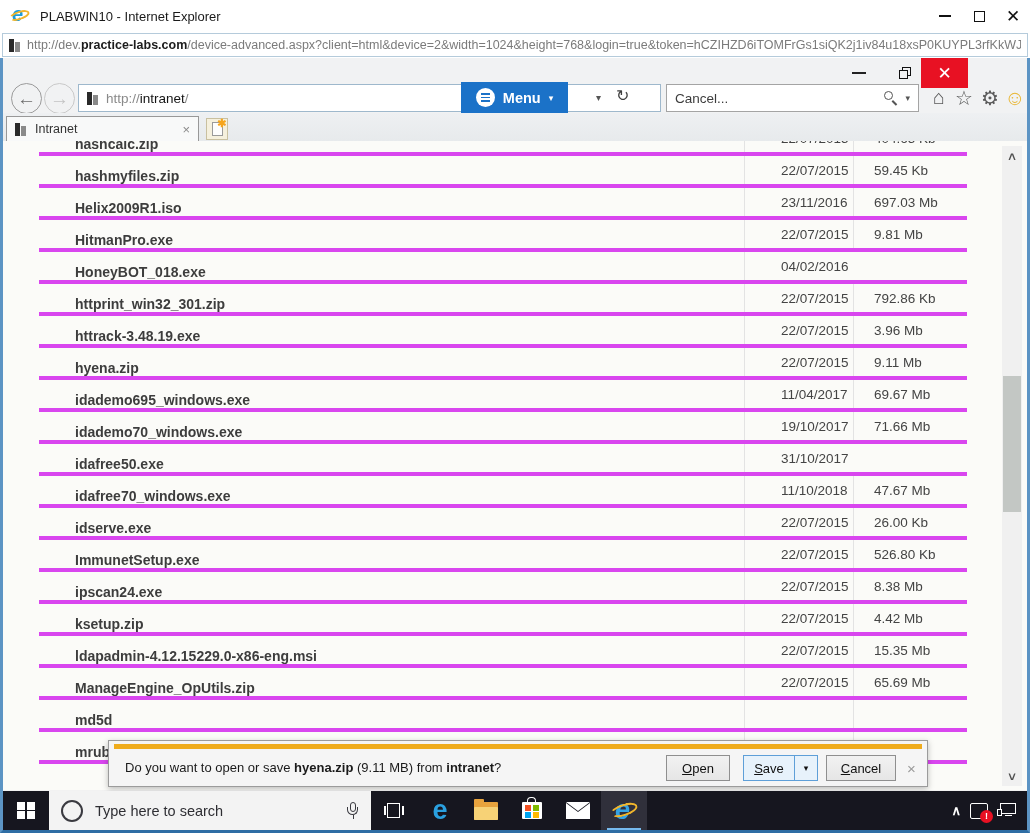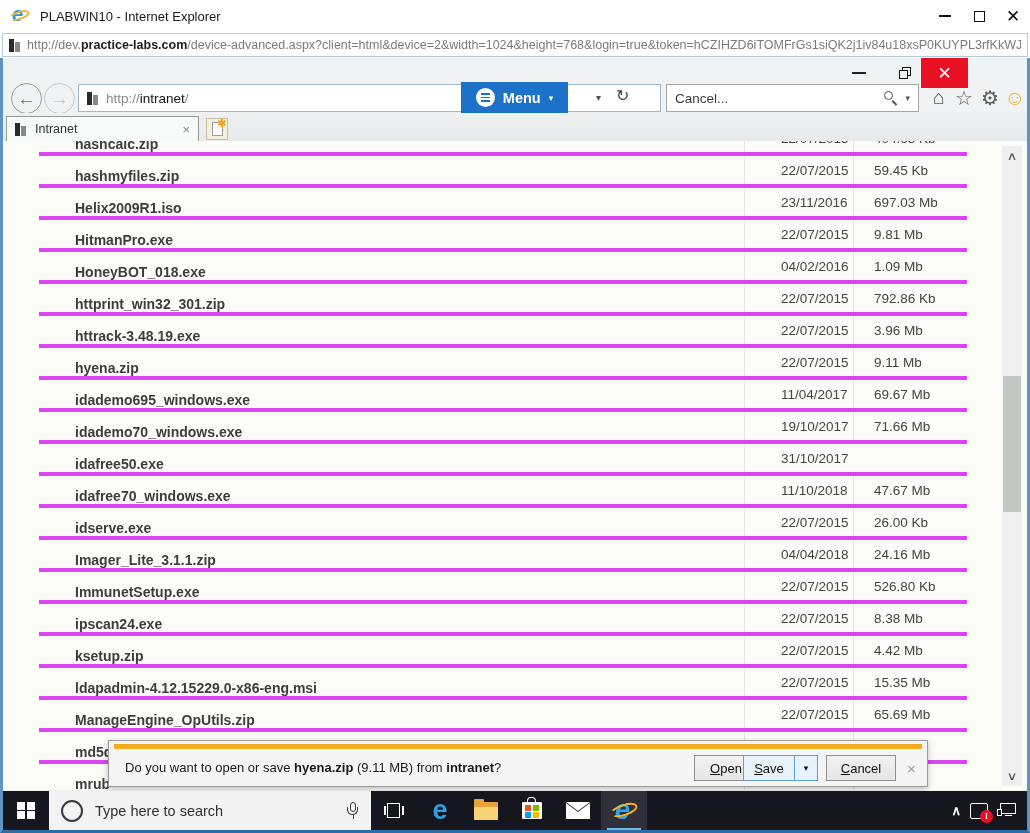--- a/index.html
+++ b/index.html
@@ -81,21 +81,21 @@
   .sb-arrow { position:absolute; left:0; width:20px; height:20px; color:#505050; font-size:13px; display:flex; align-items:center; justify-content:center; font-weight:bold; }
   #sb-thumb { position:absolute; left:1px; top:230px; width:18px; height:136px; background:#c3c7c4; }
 
   
   #dlbar { position:absolute; left:105px; top:682px; width:820px; height:47px; background:#f5f5f5; border:1px solid #9b9b9b; box-shadow:0 2px 6px rgba(0,0,0,.25); }
   #dlbar .stripe { position:absolute; left:5px; right:5px; top:3px; height:5px; background:#efac1d; }
   #dl-msg { position:absolute; left:16px; top:19px; font-size:13px; color:#1a1a1a; }
   #dl-msg b { font-weight:bold; }
   .dlg-btn { position:absolute; top:14px; height:26px; background:linear-gradient(#f2f2f2,#e6e6e6); border:1px solid #8f8f8f; font-size:13px; color:#111; display:flex; align-items:center; justify-content:center; font-family:"Liberation Sans",sans-serif; }
   .dlg-btn .txt::first-letter { text-decoration:underline; }
-  #btn-open { left:557px; width:64px;margin-left:28px; }
+  #btn-open { left:557px; width:64px; }
   #btn-save { left:634px; width:52px; background:#e7f2fb; border-color:#5e9fd8; }
   #btn-save-arrow { left:685px; width:24px; background:#e7f2fb; border-color:#5e9fd8; font-size:9px; }
   #btn-cancel { left:717px; width:70px; }
   #dl-close { position:absolute; left:798px; top:19px; color:#9a9a9a; font-size:15px; }
 
   
   #taskbar { position:absolute; left:0; top:733px; right:0; height:39px; background:#16161f; display:flex; align-items:stretch; }
   .tb-cell { width:46px; display:flex; align-items:center; justify-content:center; position:relative; }
   .winlogo { display:grid; grid-template-columns:8px 8px; grid-template-rows:8px 8px; gap:1.5px; }
   .winlogo i { background:#fff; }
@@ -262,21 +262,20 @@
 
         <div class="frow">
           <span class="fname">HitmanPro.exe</span>
           <span class="fdate">22/07/2015</span>
           <span class="fsize">9.81 Mb</span>
         </div>
 
         <div class="frow">
           <span class="fname">HoneyBOT_018.exe</span>
           <span class="fdate">04/02/2016</span>
-          <span class="fsize">1.09 Mb</span>
         </div>
 
         <div class="frow">
           <span class="fname">httprint_win32_301.zip</span>
           <span class="fdate">22/07/2015</span>
           <span class="fsize">792.86 Kb</span>
         </div>
 
         <div class="frow">
           <span class="fname">httrack-3.48.19.exe</span>
@@ -312,25 +311,20 @@
           <span class="fdate">11/10/2018</span>
           <span class="fsize">47.67 Mb</span>
         </div>
 
         <div class="frow">
           <span class="fname">idserve.exe</span>
           <span class="fdate">22/07/2015</span>
           <span class="fsize">26.00 Kb</span>
         </div>
 
-        <div class="frow">
-          <span class="fname">Imager_Lite_3.1.1.zip</span>
-          <span class="fdate">04/04/2018</span>
-          <span class="fsize">24.16 Mb</span>
-        </div>
 
         <div class="frow">
           <span class="fname">ImmunetSetup.exe</span>
           <span class="fdate">22/07/2015</span>
           <span class="fsize">526.80 Kb</span>
         </div>
 
         <div class="frow">
           <span class="fname">ipscan24.exe</span>
           <span class="fdate">22/07/2015</span>

